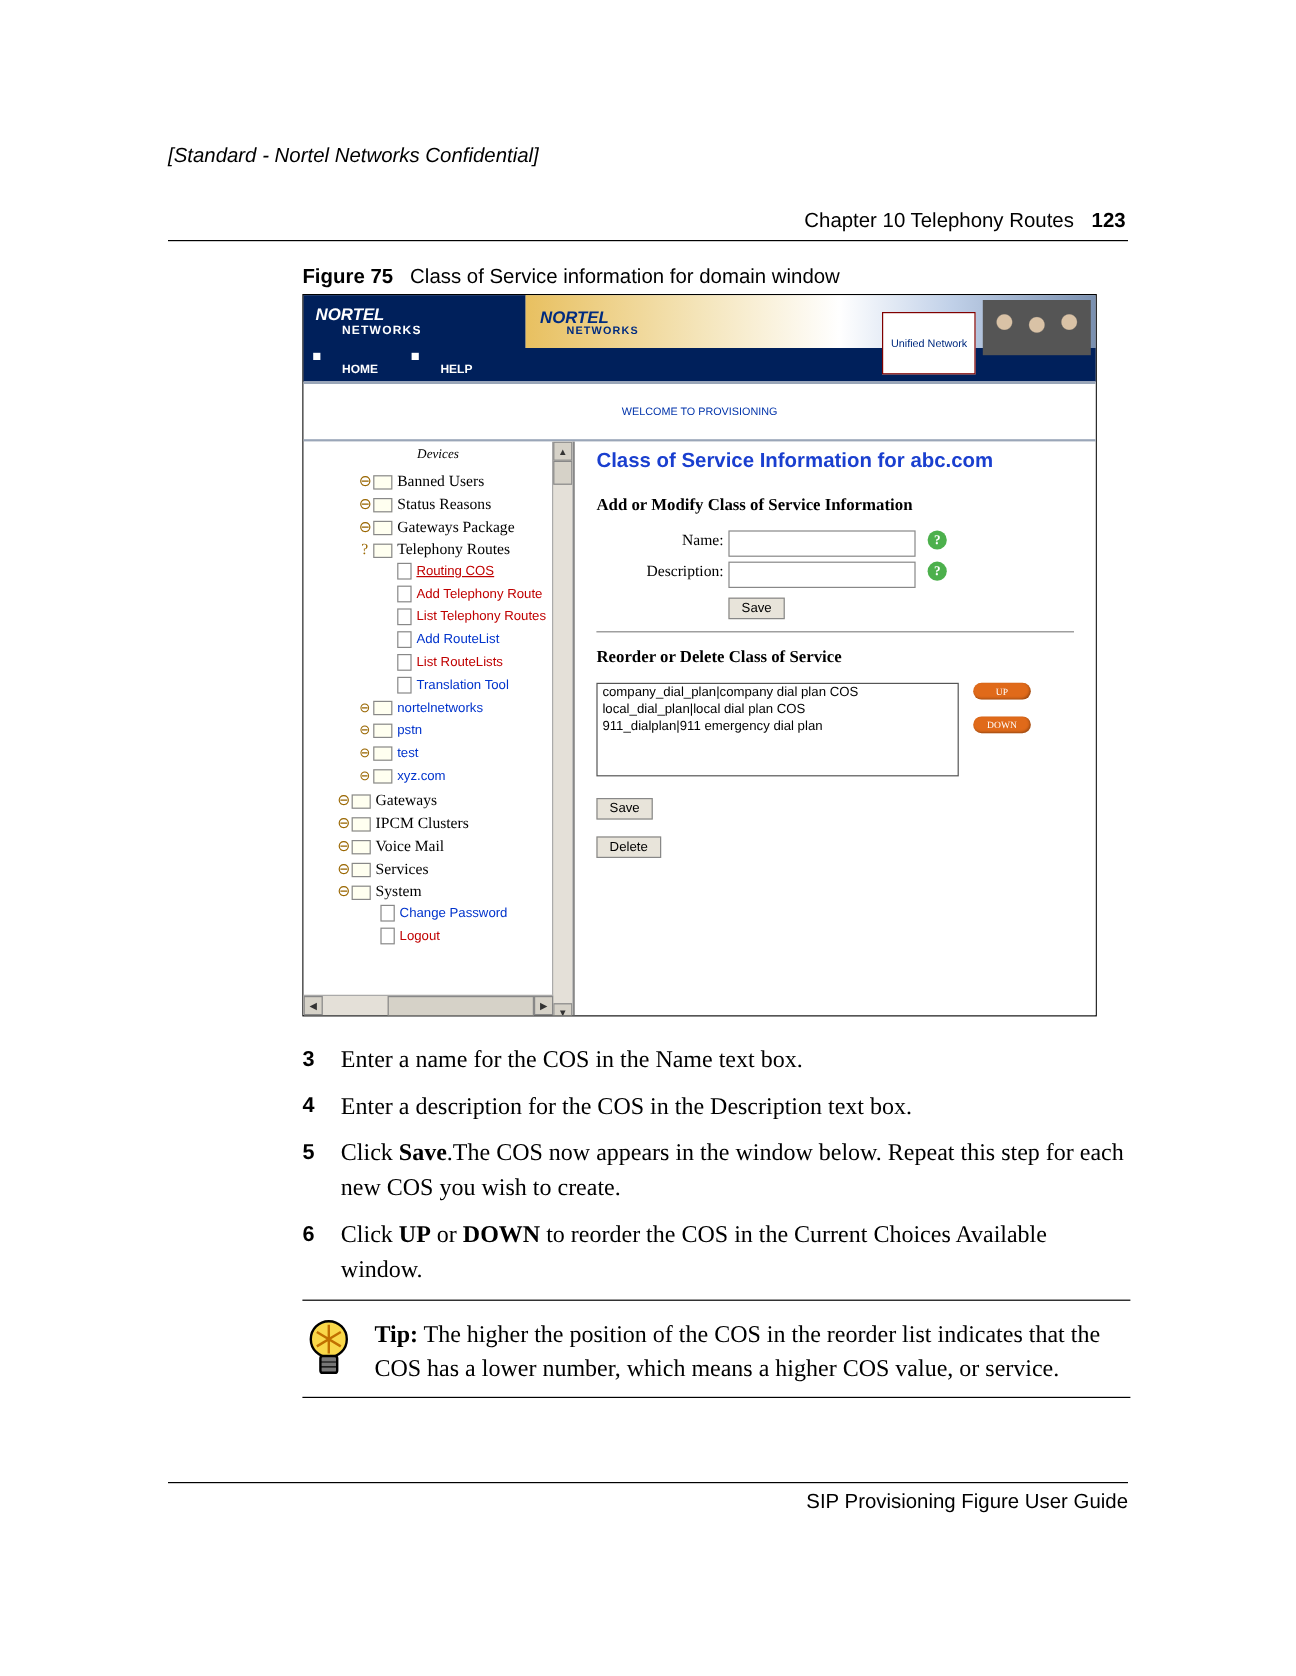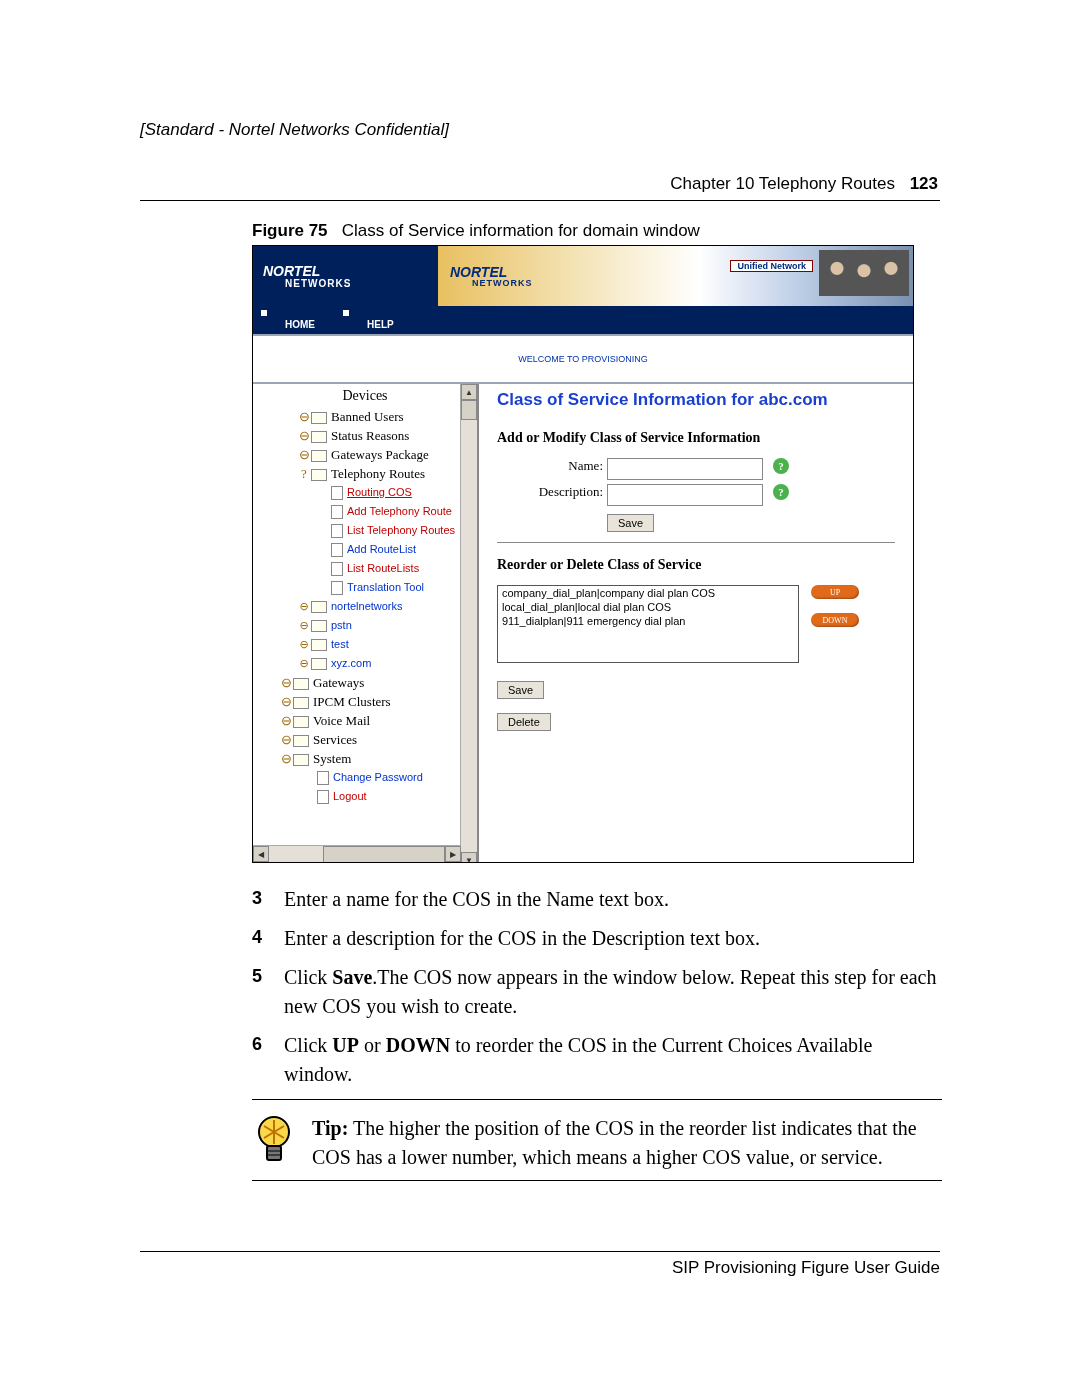--- a/index.html
+++ b/index.html
@@ -46,21 +46,21 @@
     margin-left: 112px;
     width: 660px;
     border: 1px solid #000;
     background: #d6d6d6;
     font-family: Arial, Helvetica, sans-serif;
     font-size: 11px;
     color: #000;
   }
   .banner {
     display: flex;
-    height: 60px;
+    height: 44px;
   }
   .banner-left {
     width: 175px;
     background: #00205b;
     color: #fff;
     display: flex;
     align-items: center;
     padding-left: 10px;
     font-weight: bold;
     font-style: italic;
@@ -72,21 +72,21 @@
     background: linear-gradient(90deg,#e8c060 0%,#f4e4b8 30%,#ffffff 55%,#c0d0e8 75%, #7a90b0 100%);
     display: flex;
     align-items: center;
     position: relative;
   }
   .brand2 { color:#002b7f; font-weight:bold; font-style:italic; font-size:14px; margin-left:12px; line-height:1;}
   .brand2 .sub2{ font-size:9px; display:block; font-style:normal; letter-spacing:1px; margin-left:22px;}
   .unibox {
     position:absolute; right:100px; top:14px;
     background:#fff; border:1px solid #800000; color:#002b7f;
-    font-size:9px; font-weight:bold; padding:0 6px;
+    font-size:9px; font-weight:normal; padding:20px 6px;
   }
   .people {
     position:absolute; right:4px; top:4px; width:90px; height:46px;
     background:#555;
     background-image:
       radial-gradient(circle at 20% 40%, #d9c2a6 6px, transparent 7px),
       radial-gradient(circle at 50% 45%, #d9c2a6 6px, transparent 7px),
       radial-gradient(circle at 80% 40%, #d9c2a6 6px, transparent 7px);
   }
   .navstrip {
@@ -129,21 +129,21 @@
   .sidebar .lvl0 { padding-left:28px; }
   .sidebar .lvl1 { padding-left:46px; }
   .sidebar .lvl2 { padding-left:64px; }
   .sidebar .lvl3 { padding-left:78px; }
   .sidebar .leaf { color:#c00000; font-size:11px; font-family:Arial,sans-serif;}
   .sidebar .leafblue { color:#0033cc; font-size:11px; font-family:Arial,sans-serif;}
   .sidebar .active { color:#c00000; text-decoration:underline;}
   .key { display:inline-block; width:10px; text-align:center; color:#996600; margin-right:2px;}
   .fld { display:inline-block; width:14px; height:10px; border:1px solid #888; background:#fffff0; margin-right:4px; vertical-align:middle;}
   .doc { display:inline-block; width:10px; height:12px; border:1px solid #888; background:#fff; margin-right:4px; vertical-align:middle;}
-  .dev { text-align:center; font-size:14px; color:#000; margin-bottom:2px;}
+  .dev { text-align:center; font-size:11px; color:#000; margin-bottom:2px;font-style:italic;}
   .sb-scroll-v {
     position:absolute; right:0; top:0; width:16px; height:100%;
     background:#e4e0d8; border-left:1px solid #aaa;
   }
   .sb-arrow { height:14px;background:#d6d2c8;border:1px solid #888;display:flex;align-items:center;justify-content:center;font-size:8px;color:#333;}
   .sb-thumb { height:18px;background:#d6d2c8;border:1px solid #888;margin-top:0;}
   .sb-track { height:calc(100% - 46px);}
   .sb-scroll-h {
     position:absolute; left:0; bottom:0; right:16px; height:16px;
     background:#e4e0d8; border-top:1px solid #aaa; display:flex;

